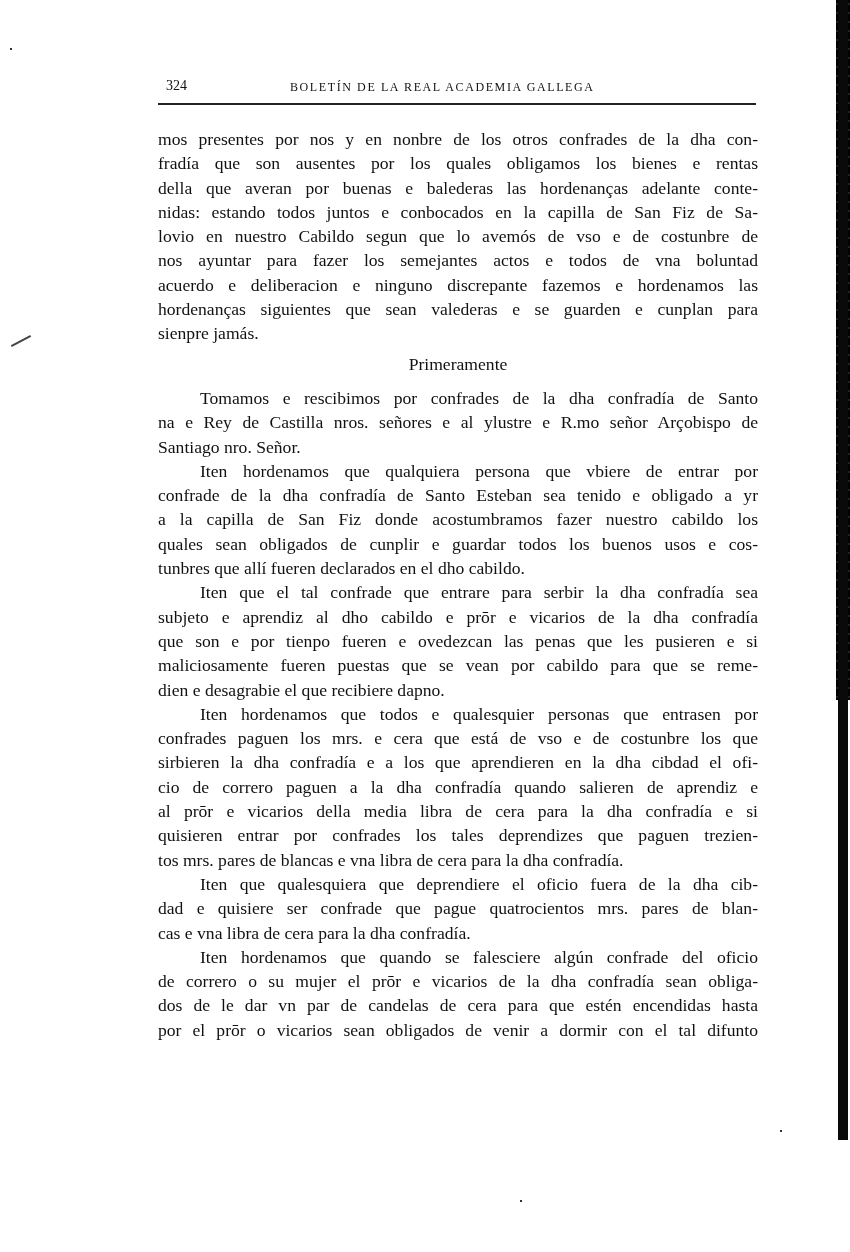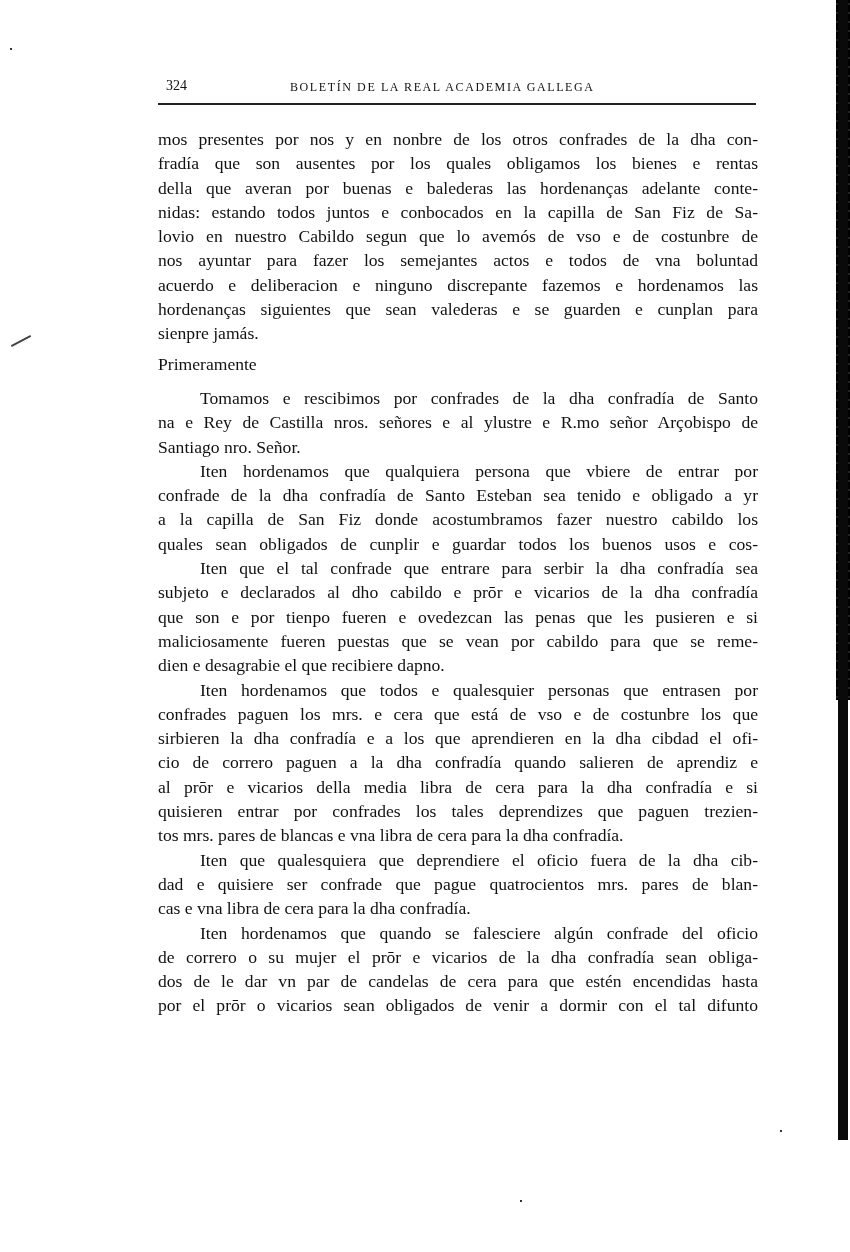--- a/index.html
+++ b/index.html
@@ -33,21 +33,21 @@
   .body-text {
     position:absolute; left:0; top:55px; width:600px;
     font-family:"Liberation Serif","DejaVu Serif",serif;
     font-size:17.6px; line-height:24.3px; text-align:justify;
   }
   .para { margin:0; }
   .para .line { display:block; text-align:justify; text-align-last:justify; white-space:nowrap; }
   .para .line.last { text-align-last:left; }
   .indent { text-indent:42px; }
   .section-heading {
-    margin:0; padding:6px 0 10px 0; font-size:17.6px;
+    text-align:center; margin:0; padding:6px 0 10px 0; font-size:17.6px;
   }
 </style>
 </head>
 <body>
 
 <div class="scan-edge-upper"></div>
 <div class="scan-edge"></div>
 <div class="margin-mark"></div>
 <div class="dot" style="left:10px;top:48px"></div>
 <div class="dot" style="left:780px;top:1130px"></div>
@@ -79,25 +79,26 @@
       <span class="line indent">Tomamos e rescibimos por confrades de la dha confradía de Santo</span>
       <span class="line">na e Rey de Castilla nros. señores e al ylustre e R.mo señor Arçobispo de</span>
       <span class="line last">Santiago nro. Señor.</span>
     </p>
 
     <p class="para">
       <span class="line indent">Iten hordenamos que qualquiera persona que vbiere de entrar por</span>
       <span class="line">confrade de la dha confradía de Santo Esteban sea tenido e obligado a yr</span>
       <span class="line">a la capilla de San Fiz donde acostumbramos fazer nuestro cabildo los</span>
       <span class="line">quales sean obligados de cunplir e guardar todos los buenos usos e cos-</span>
+      <span class="line last">tunbres que allí fueren declarados en el dho cabildo.</span>
     </p>
 
     <p class="para">
       <span class="line indent">Iten que el tal confrade que entrare para serbir la dha confradía sea</span>
-      <span class="line">subjeto e declarados al dho cabildo e prōr e vicarios de la dha confradía</span>
+      <span class="line">subjeto e aprendiz al dho cabildo e prōr e vicarios de la dha confradía</span>
       <span class="line">que son e por tienpo fueren e ovedezcan las penas que les pusieren e si</span>
       <span class="line">maliciosamente fueren puestas que se vean por cabildo para que se reme-</span>
       <span class="line last">dien e desagrabie el que recibiere dapno.</span>
     </p>
 
     <p class="para">
       <span class="line indent">Iten hordenamos que todos e qualesquier personas que entrasen por</span>
       <span class="line">confrades paguen los mrs. e cera que está de vso e de costunbre los que</span>
       <span class="line">sirbieren la dha confradía e a los que aprendieren en la dha cibdad el ofi-</span>
       <span class="line">cio de correro paguen a la dha confradía quando salieren de aprendiz e</span>

